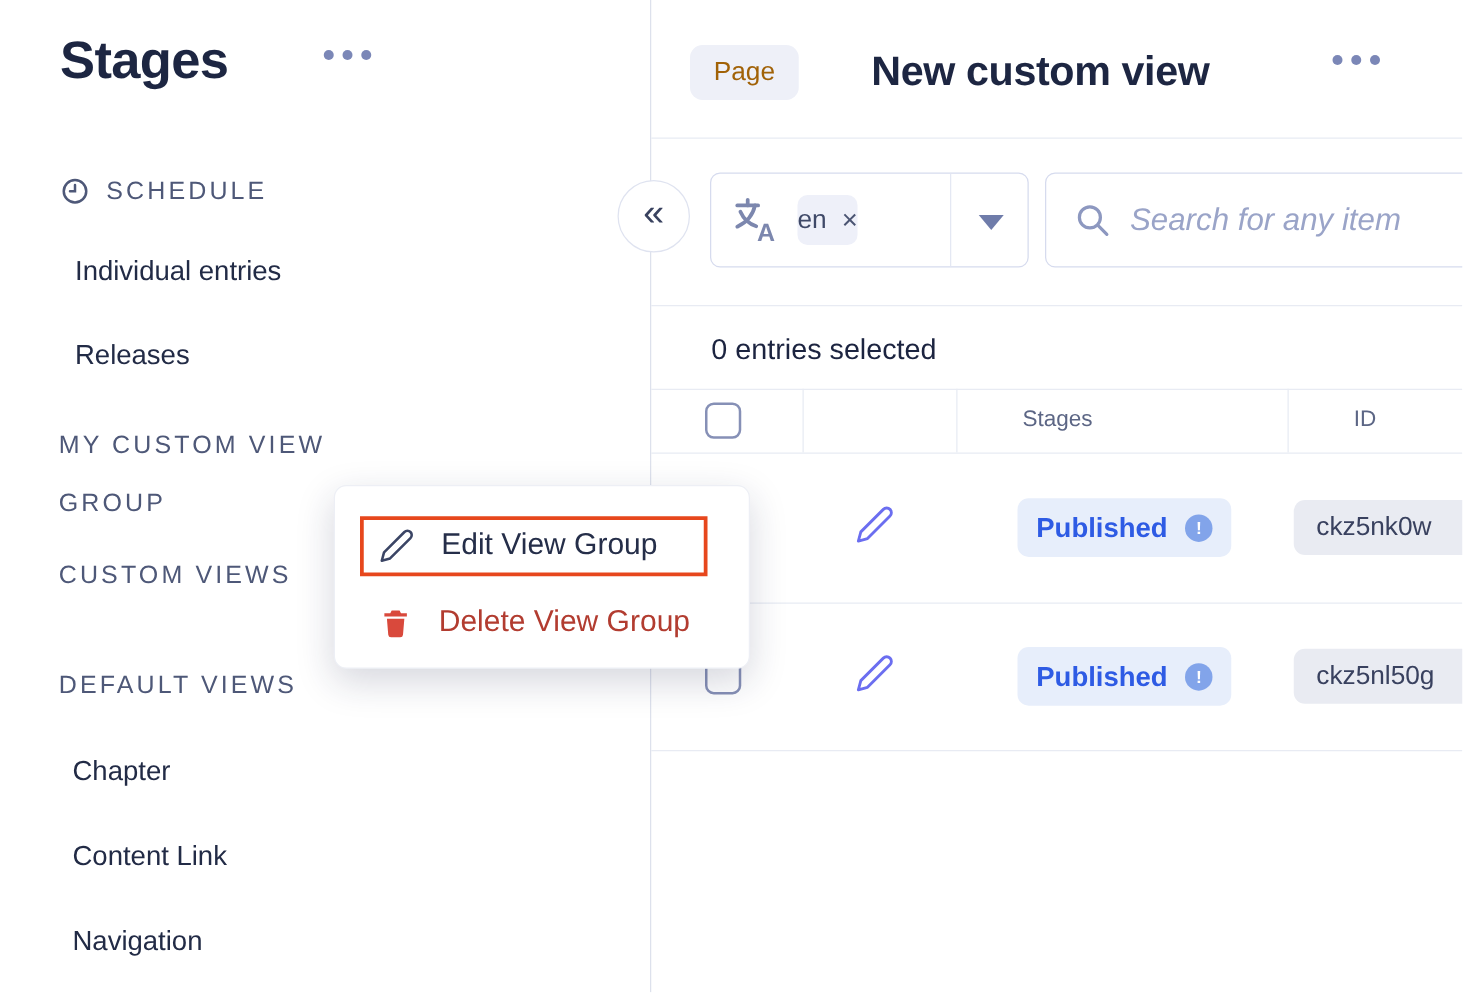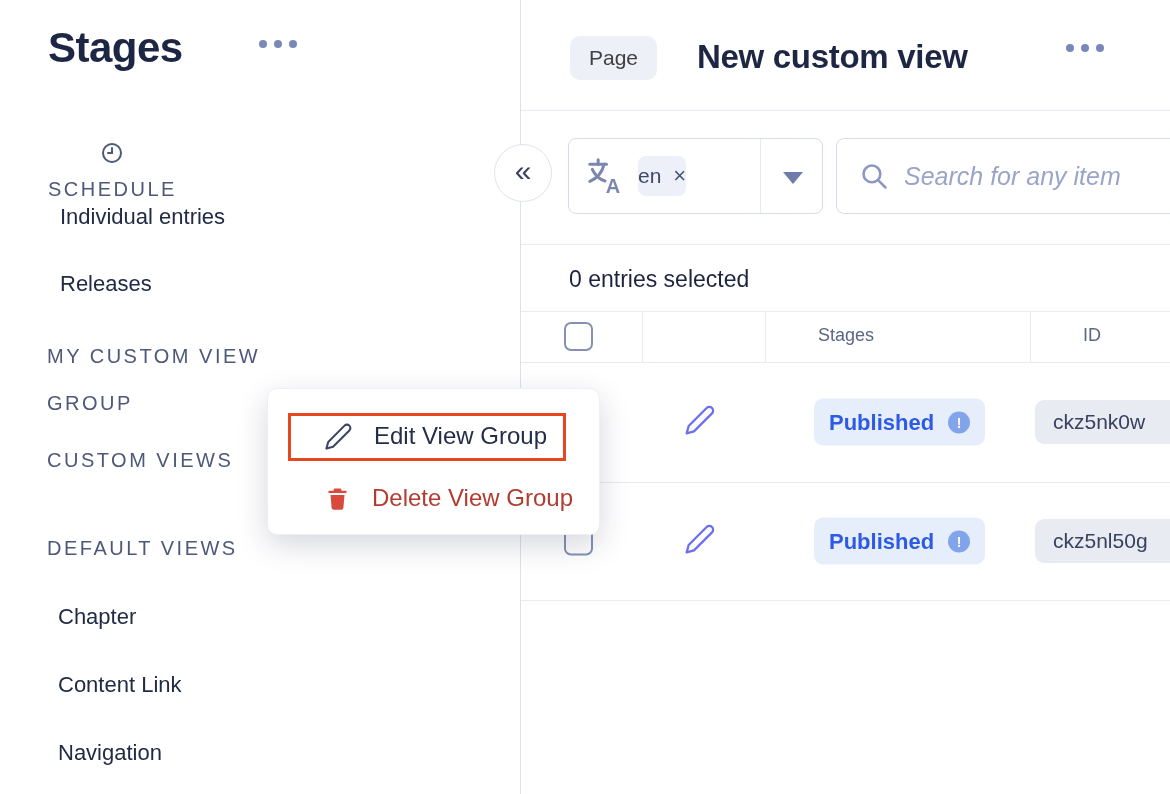--- a/index.html
+++ b/index.html
@@ -7,37 +7,37 @@
   .app{position:relative;width:1170px;height:794px;background:#fff;overflow:hidden;}
 
   
   .sb-title{position:absolute;left:48px;top:24px;font-size:42px;font-weight:700;color:var(--text-dark,#1d2642);letter-spacing:-.5px;}
   .dots{position:absolute;display:flex;gap:7px;cursor:pointer;}
   .dots i{width:8px;height:8px;border-radius:50%;background:#7b87b7;display:block;}
   .sb-dots{left:259px;top:40px;}
   .hd-dots{left:1066px;top:44px;}
 
   .sb-sec{position:absolute;font-size:20px;font-weight:500;letter-spacing:2.5px;color:var(--slate,#4e5878);}
-  .sb-sec.schedule{left:48px;top:141px;display:flex;align-items:center;gap:13px;letter-spacing:2.5px;flex-direction:column;}
+  .sb-sec.schedule{left:48px;top:141px;display:flex;align-items:center;gap:13px;letter-spacing:2.5px;}
   .sb-sec.mcvg{left:47px;top:333px;width:272px;line-height:47px;}
   .sb-sec.cv{left:47px;top:449px;}
   .sb-sec.dv{left:47px;top:537px;}
 
   .sb-item{position:absolute;font-size:22px;font-weight:500;color:#222b46;cursor:pointer;}
 
   .v-divider{position:absolute;left:520px;top:0;width:1px;height:794px;background:#dde1ec;}
 
   .collapse-btn{position:absolute;left:494px;top:144px;width:58px;height:58px;border-radius:50%;
     background:#fff;border:1px solid #dfe3f0;display:flex;align-items:center;justify-content:center;
     cursor:pointer;z-index:5;padding:0;}
   .collapse-btn .chev{font-size:30px;line-height:1;color:#39425f;margin-top:-4px;}
 
   
-  .type-badge{position:absolute;left:570px;top:36px;height:44px;padding:0 19px;display:flex;align-items:center;
-    background:#eef0f8;border-radius:10px;font-size:21px;color:#404040;}
+  .type-badge{position:absolute;left:552px;top:36px;height:44px;padding:0 19px;display:flex;align-items:center;
+    background:#eef0f8;border-radius:10px;font-size:21px;color:#a16207;}
   .view-title{position:absolute;left:697px;top:38px;font-size:33px;font-weight:700;color:var(--text-dark,#1d2642);letter-spacing:-.3px;}
 
   .hline{position:absolute;left:521px;right:0;height:1px;background:#e8ebf3;}
 
   
   .lang-filter{position:absolute;left:568px;top:138px;width:255px;height:76px;border:1.5px solid #d6dbee;
     border-radius:8px;background:#fff;display:flex;align-items:center;cursor:pointer;}
   .lang-filter .tr-icon{margin-left:15px;}
   .lang-chip{margin-left:14px;height:40px;padding:0 0;background:#eef0f9;border-radius:8px;
     display:flex;align-items:center;gap:12px;font-size:21px;color:#3f4968;}
@@ -72,21 +72,21 @@
   .stage-badge .txt{font-size:22px;font-weight:600;color:var(--accent-blue,#2e5be4);}
   .info-dot{width:22px;height:22px;border-radius:50%;background:#82a4ea;color:#fff;font-size:14px;font-weight:700;
     display:flex;align-items:center;justify-content:center;}
   .id-chip{height:44px;width:175px;padding:0 18px;background:#e9ebf2;border-radius:9px;
     display:flex;align-items:center;font-size:21px;color:#39415f;}
 
   
   .popup{position:absolute;left:267px;top:388px;width:333px;height:147px;background:#fff;border:1px solid #edeff5;
     border-radius:10px;box-shadow:0 10px 30px rgba(25,35,70,.18);z-index:10;}
   .menu-item{position:absolute;left:0;right:0;height:56px;display:flex;align-items:center;
-    padding-left:35px;gap:21px;cursor:pointer;margin-left:21px;}
+    padding-left:35px;gap:21px;cursor:pointer;}
   .mi-edit{top:19px;}
   .mi-delete{top:81px;}
   .menu-item .lbl{font-size:24px;color:#252e49;}
   .mi-delete .lbl{color:var(--delete-red,#b23c30);}
   .annot{position:absolute;left:20px;top:24px;width:278px;height:48px;border:3px solid var(--annotation-red,#e7471d);
     pointer-events:none;}
 </style>
 </head>
 <body>
 

